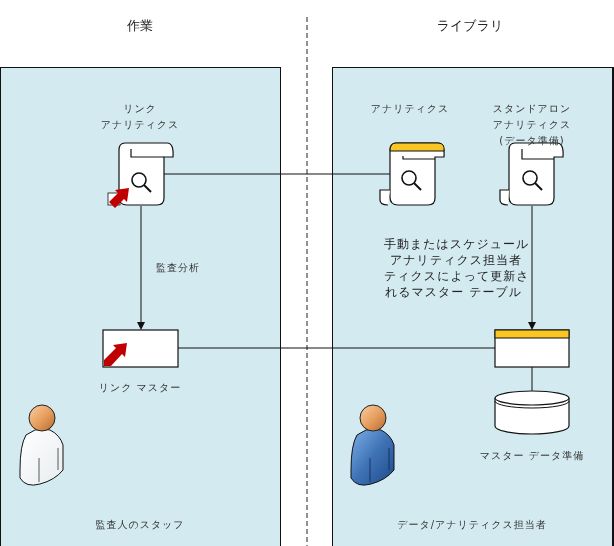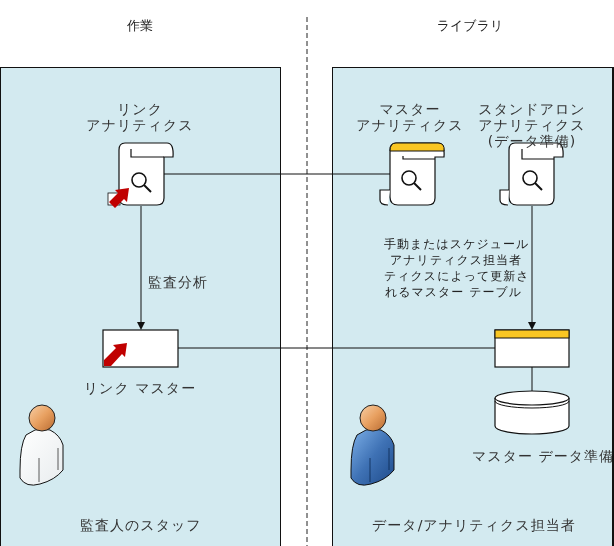--- a/index.html
+++ b/index.html
@@ -1,21 +1,21 @@
 <!DOCTYPE html>
 <html><head>
 <meta charset="utf-8">
 <style>
   html, body { margin: 0; padding: 0; background: #ffffff; }
   body { width: 614px; height: 546px; position: relative; overflow: hidden;
          font-family: "DejaVu Sans", sans-serif; color: #333333; }
   .abs { position: absolute; }
   .section-title { font-size: 13px; text-align: center; color: #222; }
   .panel { background: #d3eaf0; border: 1.5px solid #111; box-sizing: border-box; }
-  .label { font-size: 14px; text-align: center; line-height: 16px; letter-spacing: 1px; color: #333; white-space: nowrap; }
+  .label { font-size: 10px; text-align: center; line-height: 16px; letter-spacing: 1px; color: #333; white-space: nowrap; }
   .note { font-size: 12px; text-align: right; line-height: 16px; letter-spacing: 1px; color: #222; white-space: nowrap; }
   svg.overlay { position: absolute; left: 0; top: 0; }
 </style>
 </head>
 <body>
 
 <div class="abs section-title" style="left:90px; top:17px; width:100px;">作業</div>
 <div class="abs section-title" style="left:420px; top:17px; width:100px;">ライブラリ</div>
 
 <div class="abs panel" style="left:0px; top:67px; width:281px; height:479px; border-bottom:none;"></div>
@@ -109,26 +109,25 @@
     <line x1="370" y1="458" x2="370" y2="482" stroke="#0a2850" stroke-width="0.8"></line>
     <line x1="389" y1="448" x2="389" y2="470" stroke="#0a2850" stroke-width="0.8"></line>
     <circle cx="373" cy="418" r="13" fill="url(#skin)" stroke="#222" stroke-width="1"></circle>
   </g>
 </svg>
 
 <div class="abs label" style="left:80px; top:101px; width:120px;">
   <div>リンク</div>
   <div>アナリティクス</div>
 </div>
-<div class="abs label" style="left:148px; top:260px; text-align:left;margin-top:14px;">監査分析</div>
+<div class="abs label" style="left:156px; top:260px; text-align:left;">監査分析</div>
 <div class="abs label" style="left:80px; top:380px; width:120px;">リンク マスター</div>
 <div class="abs label" style="left:80px; top:517px; width:120px;">監査人のスタッフ</div>
 
 <div class="abs label" style="left:350px; top:101px; width:120px;">
-  <div>マスター</div>
   <div>アナリティクス</div>
 </div>
 <div class="abs label" style="left:470px; top:101px; width:124px;">
   <div>スタンドアロン</div>
   <div>アナリティクス</div>
   <div>(データ準備)</div>
 </div>
 <div class="abs note" style="left:384px; top:236px; width:138px;">
   <div>手動またはスケジュール</div>
   <div>アナリティクス担当者</div>

